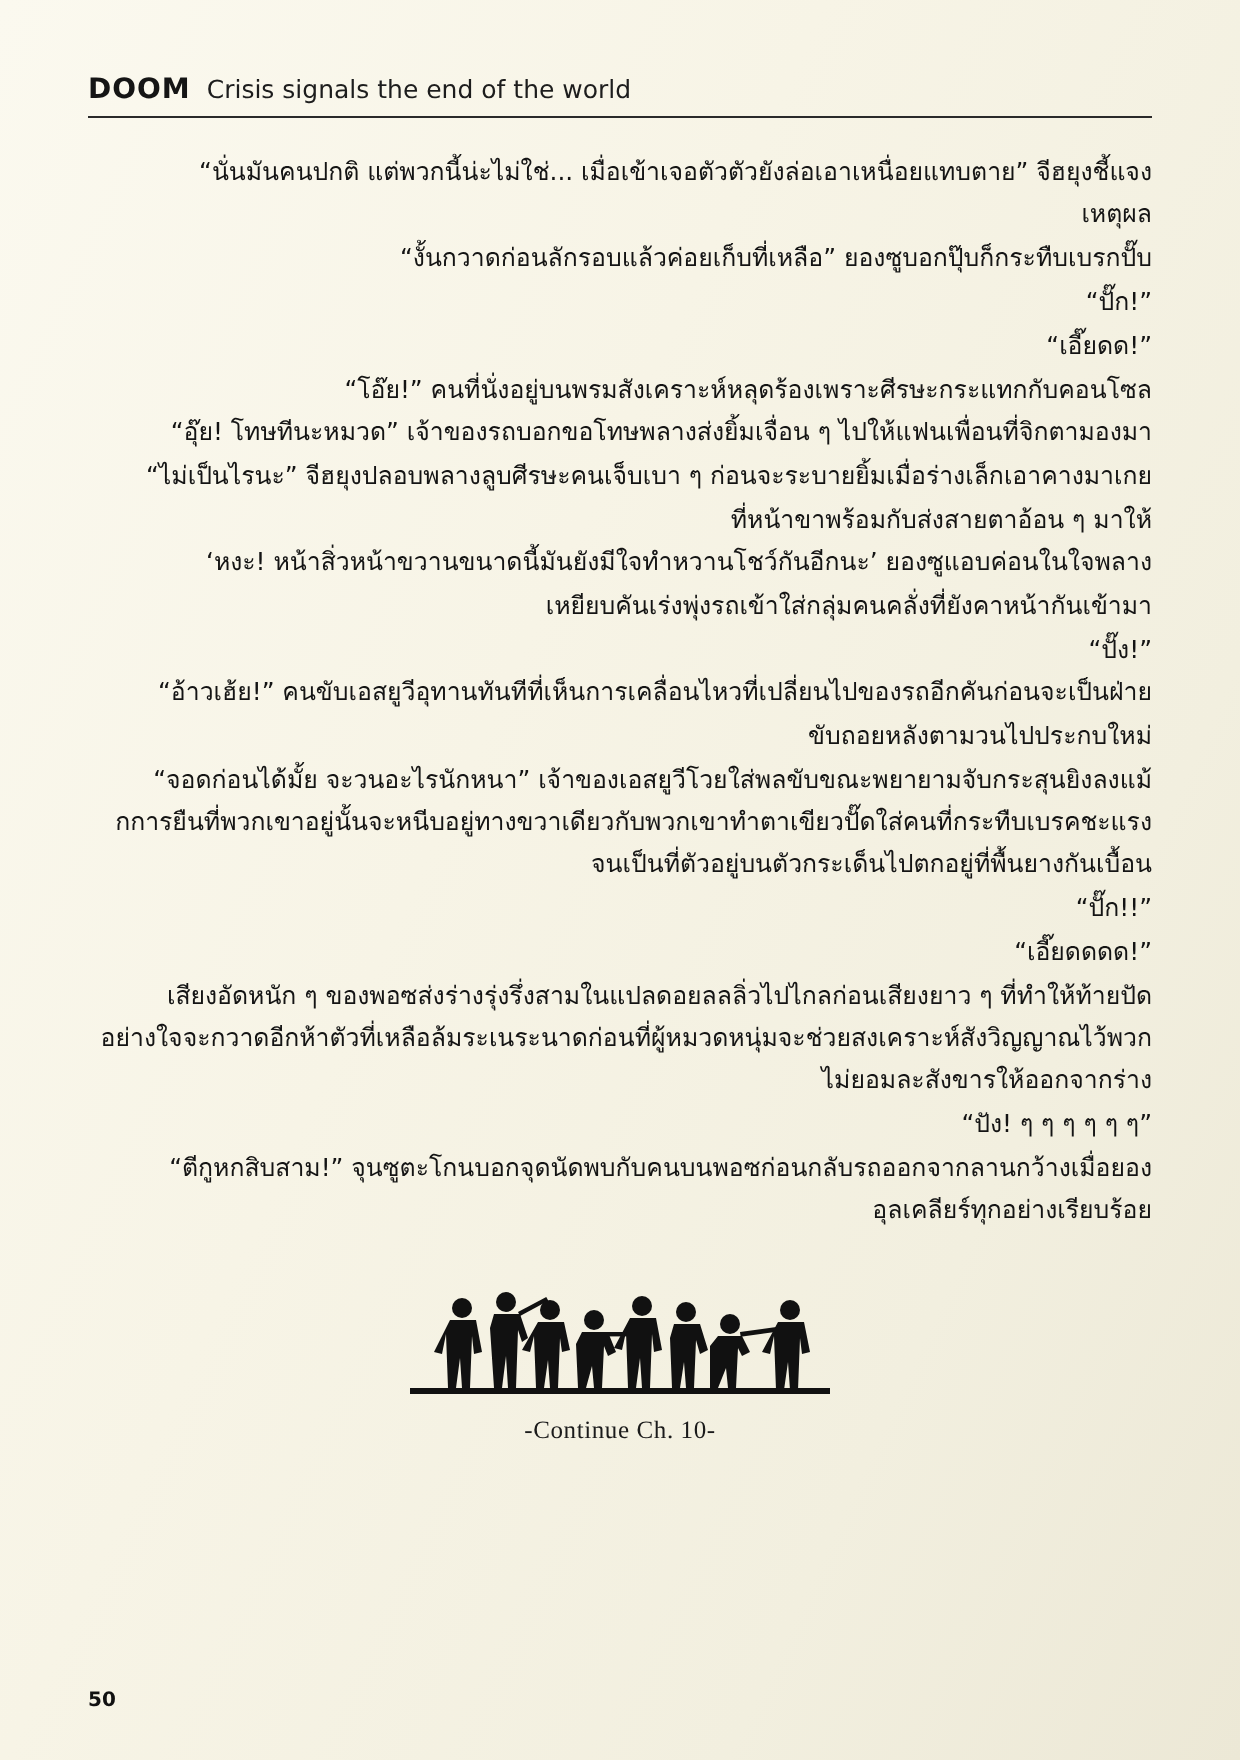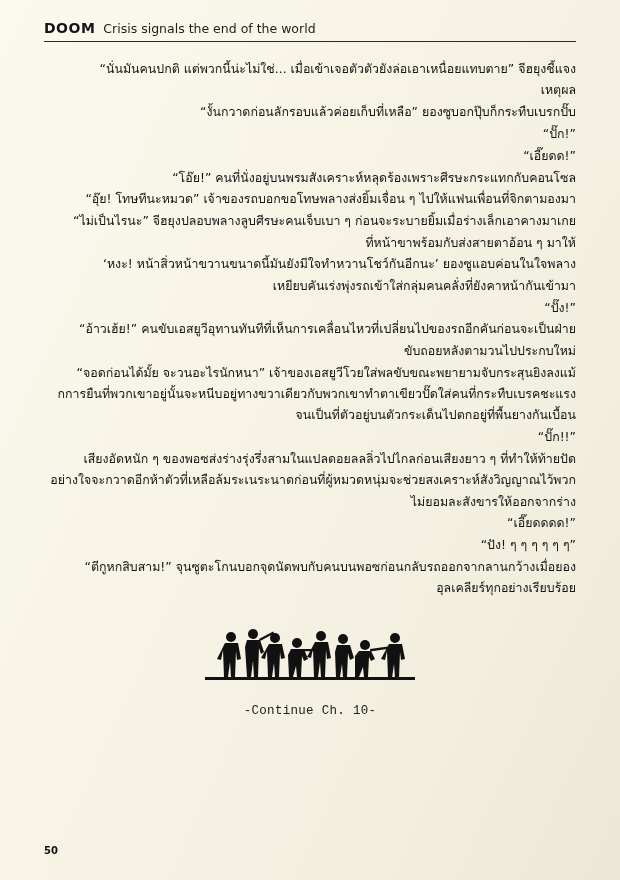--- a/index.html
+++ b/index.html
@@ -12,21 +12,21 @@
     background: #f5f2e4;
     font-family: "DejaVu Sans", sans-serif;
     overflow: hidden;
   }
   .page {
     position: relative;
     width: 620px;
     height: 880px;
     background: linear-gradient(115deg, #fbf9ef 0%, #f7f4e6 40%, #f2efdf 75%, #ece8d6 100%);
     box-sizing: border-box;
-    padding: 20px 44px 20px 44px;
+    padding: 37px 44px 20px 44px;
   }
   .header {
     display: flex;
     align-items: baseline;
     gap: 8px;
     border-bottom: 1.6px solid #2a2a2a;
     padding-bottom: 5px;
     margin-bottom: 16px;
   }
   .header-brand {
@@ -57,22 +57,22 @@
     margin-top: 26px;
     display: flex;
     flex-direction: column;
     align-items: center;
   }
   .silhouette {
     width: 210px;
     height: 58px;
   }
   .continue {
-    margin-top: 21px;
-    font-family: Liberation Mono, monospace;
+    margin-top: 8px;
+    font-family: Liberation Serif, serif;
     font-size: 12.5px;
     color: #1b1b1b;
     letter-spacing: 0.3px;
   }
   .page-number {
     position: absolute;
     left: 44px;
     bottom: 24px;
     font-family: "DejaVu Sans", sans-serif;
     font-weight: bold;
@@ -96,22 +96,22 @@
     <p class="para">“ปั๊ก!”</p>
     <p class="para">“เอี๊ยดด!”</p>
     <p class="para">“โอ๊ย!” คนที่นั่งอยู่บนพรมสังเคราะห์หลุดร้องเพราะศีรษะกระแทกกับคอนโซล</p>
     <p class="para">“อุ๊ย! โทษทีนะหมวด” เจ้าของรถบอกขอโทษพลางส่งยิ้มเจื่อน ๆ ไปให้แฟนเพื่อนที่จิกตามองมา</p>
     <p class="para">“ไม่เป็นไรนะ” จีฮยุงปลอบพลางลูบศีรษะคนเจ็บเบา ๆ ก่อนจะระบายยิ้มเมื่อร่างเล็กเอาคางมาเกยที่หน้าขาพร้อมกับส่งสายตาอ้อน ๆ มาให้</p>
     <p class="para">‘หงะ! หน้าสิ่วหน้าขวานขนาดนี้มันยังมีใจทำหวานโชว์กันอีกนะ’ ยองซูแอบค่อนในใจพลางเหยียบคันเร่งพุ่งรถเข้าใส่กลุ่มคนคลั่งที่ยังคาหน้ากันเข้ามา</p>
     <p class="para">“ปั๊ง!”</p>
     <p class="para">“อ้าวเฮ้ย!” คนขับเอสยูวีอุทานทันทีที่เห็นการเคลื่อนไหวที่เปลี่ยนไปของรถอีกคันก่อนจะเป็นฝ่ายขับถอยหลังตามวนไปประกบใหม่</p>
     <p class="para">“จอดก่อนได้มั้ย จะวนอะไรนักหนา” เจ้าของเอสยูวีโวยใส่พลขับขณะพยายามจับกระสุนยิงลงแม้กการยืนที่พวกเขาอยู่นั้นจะหนีบอยู่ทางขวาเดียวกับพวกเขาทำตาเขียวปั๊ดใส่คนที่กระทืบเบรคชะแรงจนเป็นที่ตัวอยู่บนตัวกระเด็นไปตกอยู่ที่พื้นยางกันเบื้อน</p>
     <p class="para">“ปั๊ก!!”</p>
+    <p class="para">“เอี๊ยดดดด!”</p>
     <p class="para">เสียงอัดหนัก ๆ ของพอซส่งร่างรุ่งรึ่งสามในแปลดอยลลลิ่วไปไกลก่อนเสียงยาว ๆ ที่ทำให้ท้ายปัดอย่างใจจะกวาดอีกห้าตัวที่เหลือล้มระเนระนาดก่อนที่ผู้หมวดหนุ่มจะช่วยสงเคราะห์สังวิญญาณไว้พวกไม่ยอมละสังขารให้ออกจากร่าง</p>
-    <p class="para">“เอี๊ยดดดด!”</p>
     <p class="para">“ปัง! ๆ ๆ ๆ ๆ ๆ ๆ”</p>
     <p class="para">“ตีกูหกสิบสาม!” จุนซูตะโกนบอกจุดนัดพบกับคนบนพอซก่อนกลับรถออกจากลานกว้างเมื่อยองอุลเคลียร์ทุกอย่างเรียบร้อย</p>
   </div>
 
   <div class="figure">
     <svg class="silhouette" viewBox="0 0 210 58">
       <g fill="#111111">
         <rect x="0" y="52" width="210" height="3"></rect>
 
         <circle cx="26" cy="12" r="5"></circle>

